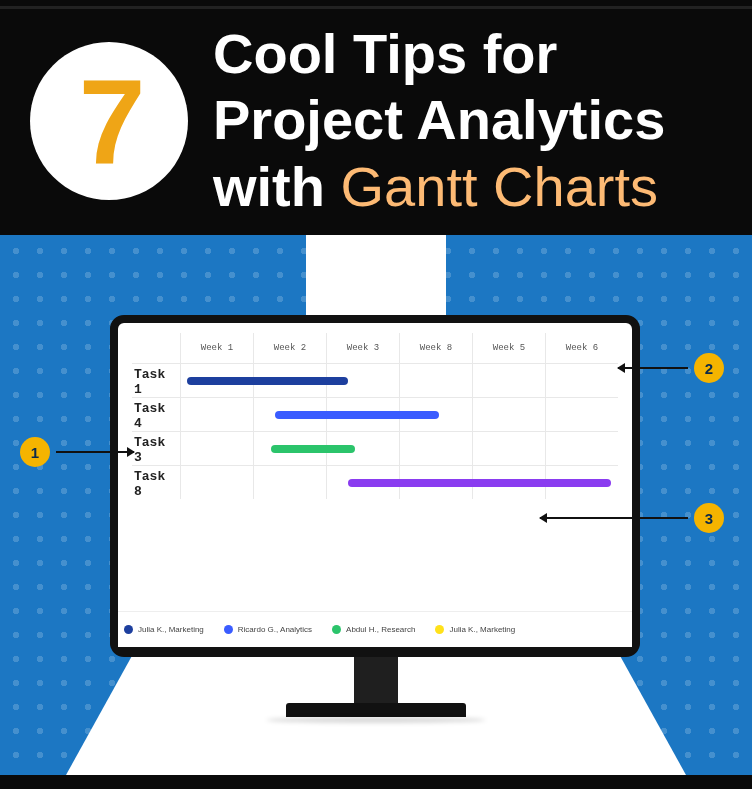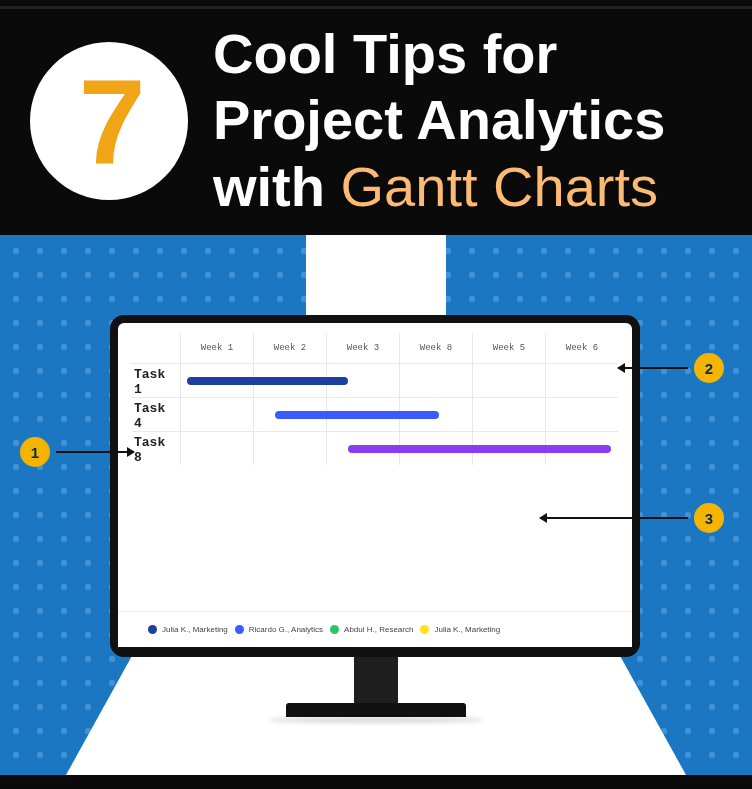--- a/index.html
+++ b/index.html
@@ -151,22 +151,22 @@
     top: 50%;
     transform: translateY(-50%);
   }
   .monitor-bottom {
     position: absolute;
     left: 0; right: 0; bottom: 0;
     height: 36px;
     background: #fff;
     display: flex;
     align-items: center;
-    gap: 7px;
-    padding: 0 30px;
+    gap: 20px;
+    padding: 0 6px;
     font-size: 8px;
     color: #444;
     border-top: 1px solid #eee;
   }
   .legend-item { display: flex; align-items: center; gap: 5px; }
   .dot { width: 9px; height: 9px; border-radius: 50%; flex-shrink:0; }
   .stand-neck {
     position: absolute;
     top: 420px;
     left: 50%;
@@ -299,20 +299,32 @@
                 <div class="cell"></div>
                 <div class="cell"></div>
                 <div class="cell"></div>
                 <div class="cell"></div>
                 <div class="cell"></div>
                 <div class="cell"></div>
                 <div class="bar" style="left: 21.6667%; width: 37.5%; background: rgb(58, 92, 255);"></div>
               </div>
             </div>
             <div class="gantt-row">
+              <div class="task-label">Task 3</div>
+              <div class="cells">
+                <div class="cell"></div>
+                <div class="cell"></div>
+                <div class="cell"></div>
+                <div class="cell"></div>
+                <div class="cell"></div>
+                <div class="cell"></div>
+                <div class="bar" style="left: 20.8333%; width: 19.1667%; background: rgb(43, 196, 107);"></div>
+              </div>
+            </div>
+            <div class="gantt-row">
               <div class="task-label">Task 8</div>
               <div class="cells">
                 <div class="cell"></div>
                 <div class="cell"></div>
                 <div class="cell"></div>
                 <div class="cell"></div>
                 <div class="cell"></div>
                 <div class="cell"></div>
                 <div class="bar" style="left: 38.3333%; width: 60%; background: rgb(138, 60, 240);"></div>
               </div>

